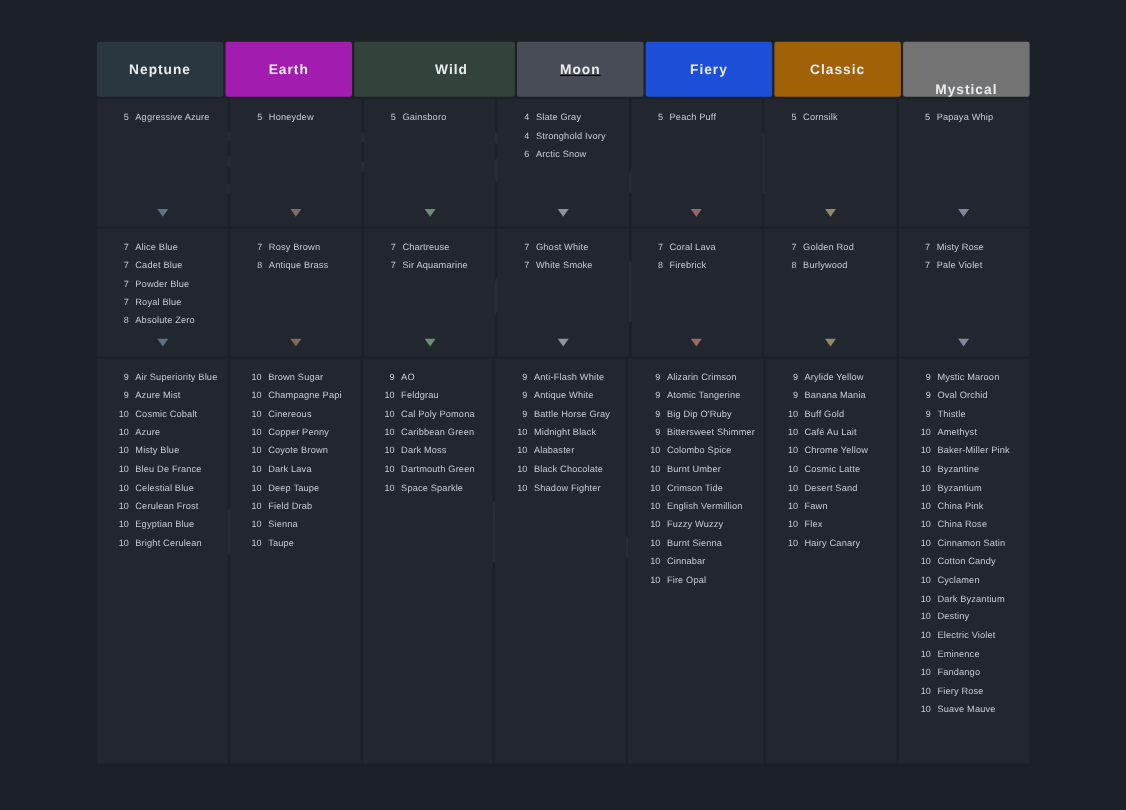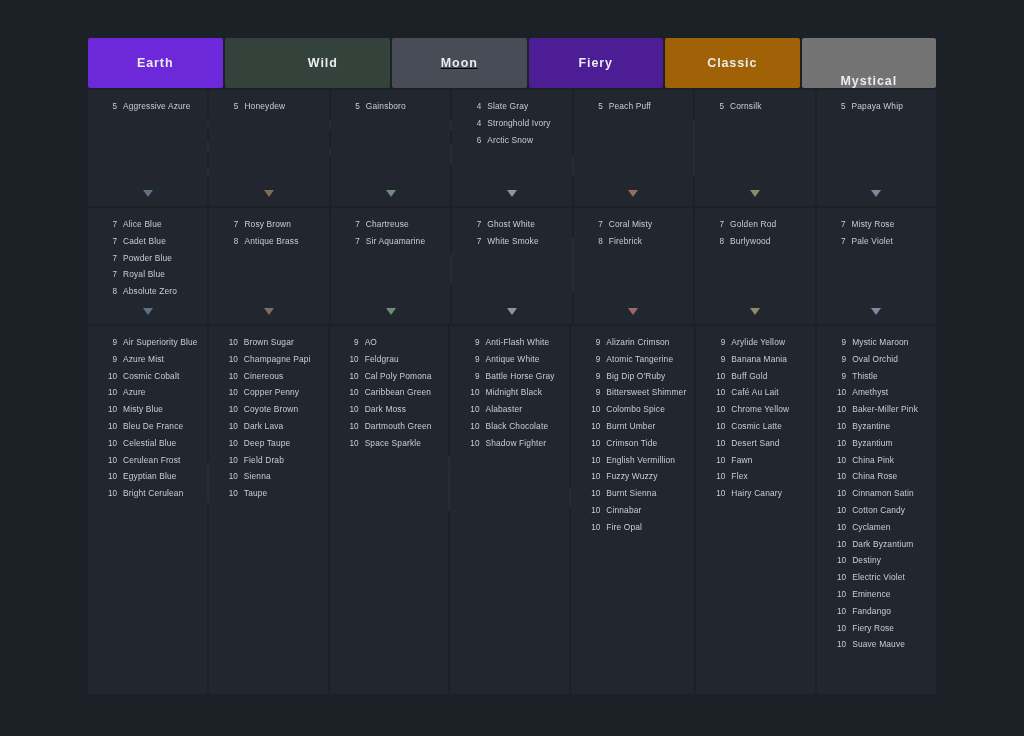--- a/index.html
+++ b/index.html
@@ -115,30 +115,33 @@
     border-right: 5px solid transparent;
     border-top-width: 7px;
     border-top-style: solid;
   }
 </style>
 </head>
 <body>
 
 <div id="board">
   <div class="header-row">
-      <div class="col-header" style="background: #6d28d9;">
+      <div class="col-header" style="background: rgb(43, 55, 64);">
+        <span class="col-header-label">Neptune</span>
+      </div>
+      <div class="col-header" style="background: #a21caf;">
         <span class="col-header-label">Earth</span>
       </div>
       <div class="col-header" style="background: rgb(51, 67, 60); padding-left: 31px;">
         <span class="col-header-label">Wild</span>
       </div>
       <div class="col-header" style="background: rgb(72, 76, 86); text-decoration: underline;">
         <span class="col-header-label">Moon</span>
       </div>
-      <div class="col-header" style="background: #4c1d95;">
+      <div class="col-header" style="background: #1d4ed8;">
         <span class="col-header-label">Fiery</span>
       </div>
       <div class="col-header" style="background: #a16207;">
         <span class="col-header-label">Classic</span>
       </div>
       <div class="col-header" style="background: #737373; align-items: flex-end;">
         <span class="col-header-label">Mystical</span>
       </div>
     </div>
   <div id="tiers">
@@ -278,21 +281,21 @@
             <span class="entry-count">7</span>
             <span class="entry-name">White Smoke</span>
           </div>
           <div class="tier-marker">
             <div class="tri" style="border-top-color: rgb(143, 147, 156);"></div>
           </div>
         </div>
         <div class="cell">
           <div class="entry">
             <span class="entry-count">7</span>
-            <span class="entry-name">Coral Misty</span>
+            <span class="entry-name">Coral Lava</span>
           </div>
           <div class="entry">
             <span class="entry-count">8</span>
             <span class="entry-name">Firebrick</span>
           </div>
           <div class="tier-marker">
             <div class="tri" style="border-top-color: rgb(154, 106, 102);"></div>
           </div>
         </div>
         <div class="cell">

